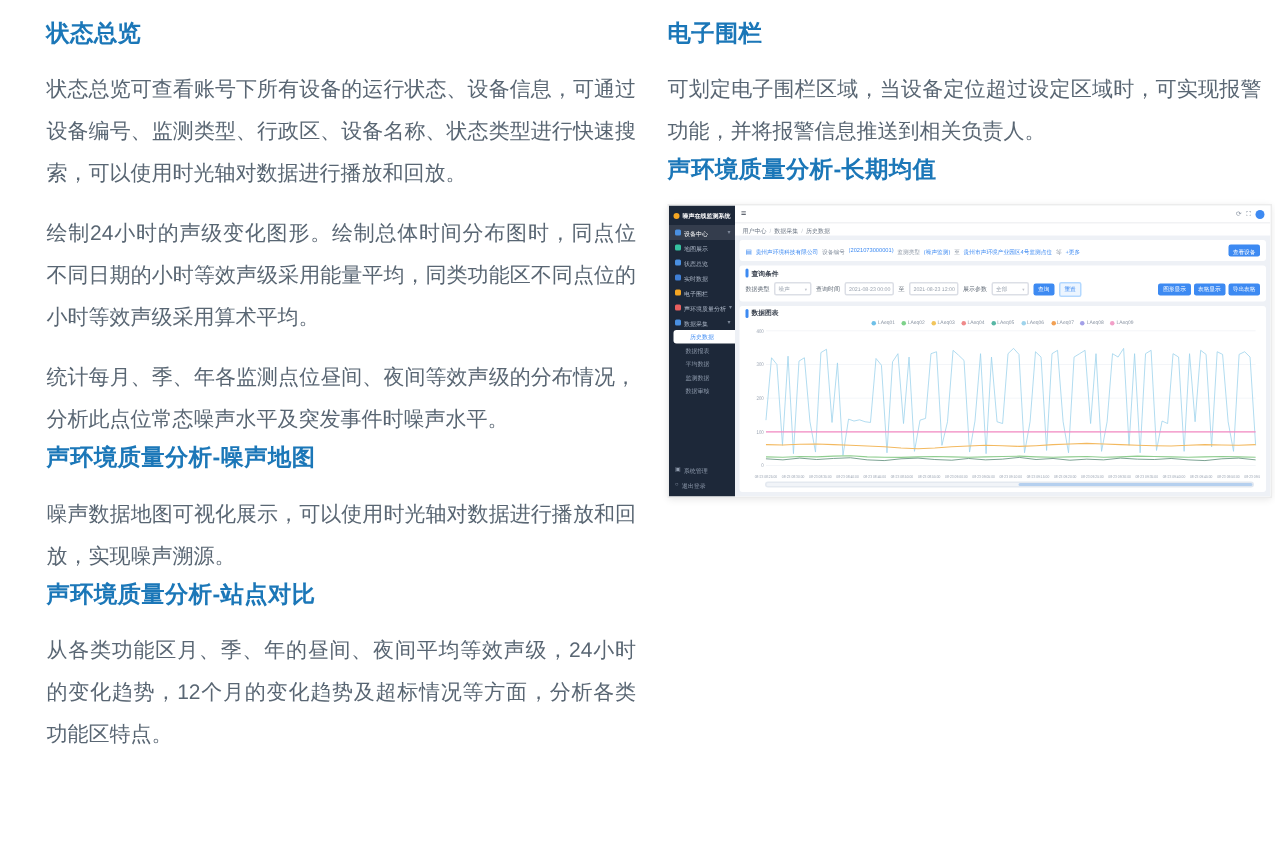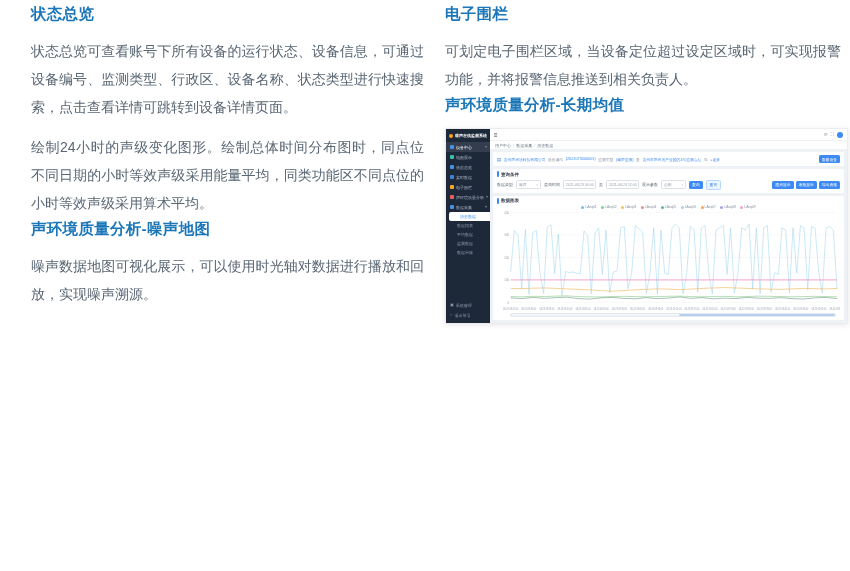--- a/index.html
+++ b/index.html
@@ -1,20 +1,20 @@
 <!DOCTYPE html>
 <html><head>
 <meta charset="utf-8">
 <style>
   * { margin:0; padding:0; box-sizing:border-box; }
   html,body { width:850px; height:571px; background:#ffffff; overflow:hidden;
     font-family:"Liberation Sans","DejaVu Sans",sans-serif; }
   .page { position:relative; width:850px; height:571px; background:#fff; }
 
-  .col { position:absolute; top:2px; }
+  .col { position:absolute; top:10px; }
   .col-left  { left:31px;  width:393px; }
   .col-right { left:445px; width:396px; }
 
   .sec-title { font-size:15.5px; font-weight:bold; color:#1b77b8; margin-top:27px; letter-spacing:.3px; }
   .sec-title:first-child { margin-top:2px; }
   .sec-body  { font-size:14px; color:#596673; line-height:28px; margin-top:12px; text-align:justify; }
 
   
   .shot { margin-top:12px; width:403px; height:196px; background:#fff;
     border:1px solid #ececec; box-shadow:0 1px 5px rgba(0,0,0,.10);
@@ -88,30 +88,35 @@
 </style>
 </head>
 <body>
 
 <div class="page">
 
   <div class="col col-left">
 
   <div>
         <div class="sec-title">状态总览</div>
-        <div class="sec-body">状态总览可查看账号下所有设备的运行状态、设备信息，可通过设备编号、监测类型、行政区、设备名称、状态类型进行快速搜索，点击查看详情可跳转到设备详情页面。</div>
+        <div class="sec-body">状态总览可查看账号下所有设备的运行状态、设备信息，可通过设备编号、监测类型、行政区、设备名称、状态类型进行快速搜索，可以使用时光轴对数据进行播放和回放。</div>
       </div>
       <div>
         <div class="sec-body">绘制24小时的声级变化图形。绘制总体时间分布图时，同点位不同日期的小时等效声级采用能量平均，同类功能区不同点位的小时等效声级采用算术平均。</div>
       </div>
       <div>
+        <div class="sec-body">统计每月、季、年各监测点位昼间、夜间等效声级的分布情况，分析此点位常态噪声水平及突发事件时噪声水平。</div>
       </div>
       <div>
         <div class="sec-title">声环境质量分析-噪声地图</div>
         <div class="sec-body">噪声数据地图可视化展示，可以使用时光轴对数据进行播放和回放，实现噪声溯源。</div>
+      </div>
+      <div>
+        <div class="sec-title">声环境质量分析-站点对比</div>
+        <div class="sec-body">从各类功能区月、季、年的昼间、夜间平均等效声级，24小时的变化趋势，12个月的变化趋势及超标情况等方面，分析各类功能区特点。</div>
       </div>
     </div>
 
   <div class="col col-right">
     <div>
 
     <div>
           <div class="sec-title">电子围栏</div>
           <div class="sec-body">可划定电子围栏区域，当设备定位超过设定区域时，可实现报警功能，并将报警信息推送到相关负责人。</div>
         </div>

